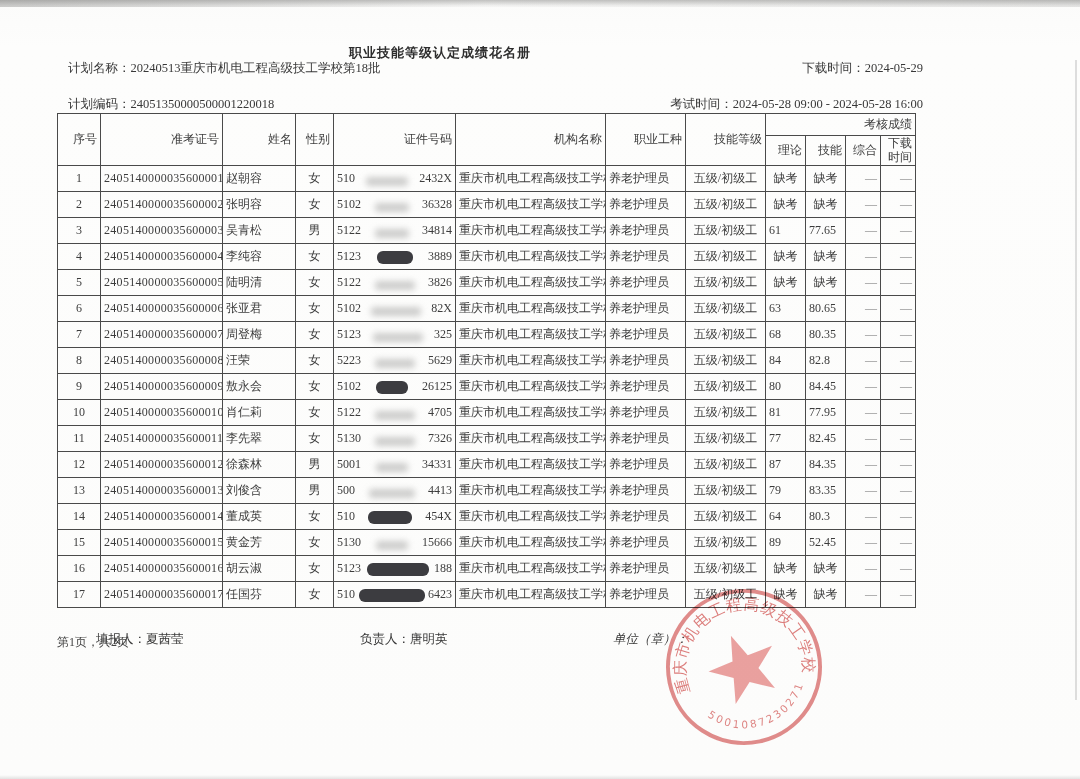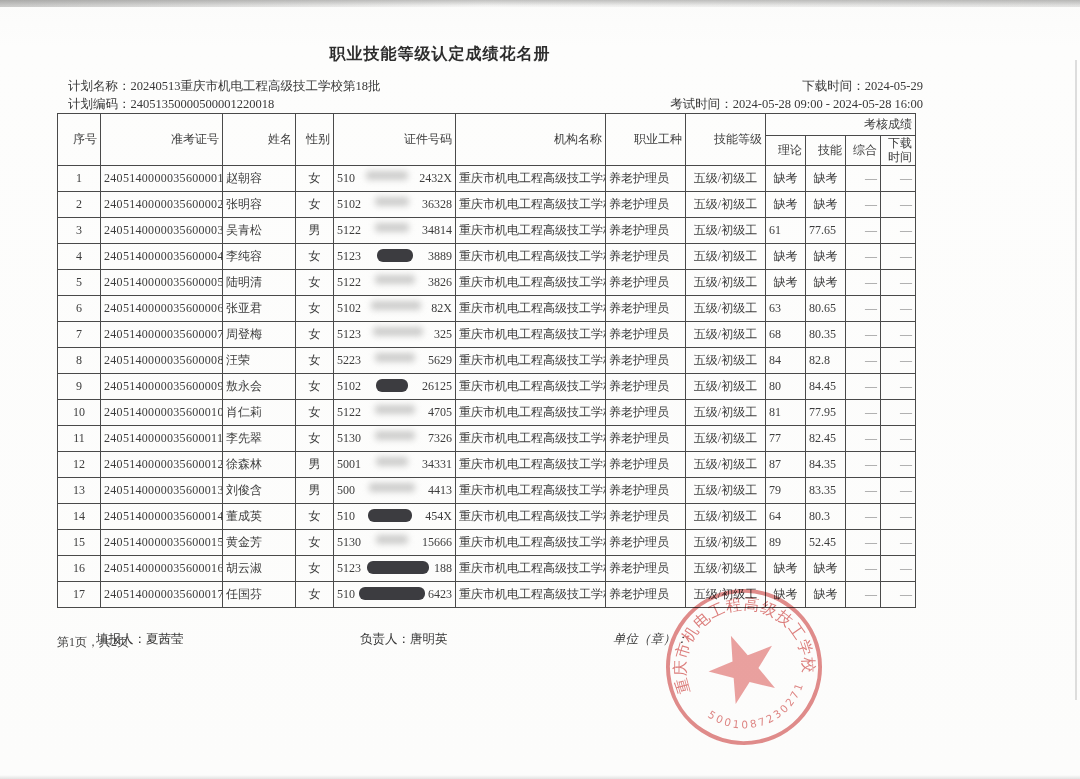--- a/index.html
+++ b/index.html
@@ -11,41 +11,41 @@
   }
   .page{position:absolute;inset:0;background:linear-gradient(180deg,#fbfbfa 0%,#fdfdfc 6%,#fcfcfb 100%);}
   
   .scan-top{position:absolute;top:0;left:0;width:100%;height:7px;
     background:linear-gradient(180deg,rgba(130,130,128,.45),rgba(130,130,128,0) 85%),
                linear-gradient(90deg,rgba(110,110,108,.35),rgba(110,110,108,.05) 45%,rgba(110,110,108,.18));}
   .scan-right{position:absolute;top:60px;right:3px;width:2px;height:640px;background:rgba(140,140,140,.28);}
   .scan-bottom{position:absolute;bottom:0;left:0;width:100%;height:4px;background:linear-gradient(0deg,rgba(150,150,148,.25),rgba(150,150,148,0));}
 
   .doc-title{position:absolute;top:44px;left:0;width:880px;text-align:center;
-    font-size:16px;font-weight:bold;letter-spacing:1px;color:#2d2d2d;}
+    font-size:13px;font-weight:bold;letter-spacing:1px;color:#2d2d2d;}
 
   .meta-line{position:absolute;left:57px;width:866px;display:flex;justify-content:space-between;
     font-size:12.5px;color:#383838;}
-  .meta-line.l1{top:78px;}
+  .meta-line.l1{top:60px;}
   .meta-line.l2{top:96px;}
   .meta-left{padding-left:11px;}
 
   table.roster{position:absolute;left:57px;top:113px;width:858px;border-collapse:collapse;table-layout:fixed;
     font-size:12px;color:#3c3c3c;}
   table.roster th,table.roster td{border:1px solid #4a4a4a;padding:0 3px;overflow:hidden;white-space:nowrap;}
   table.roster{border:1.5px solid #404040;}
   table.roster th{font-weight:normal;text-align:right;line-height:1.15;}
   thead tr.tier1 th{height:21px;}
   thead tr.tier2 th{height:29px;}
   tbody td{height:25px;text-align:center;}
   td.c-name{text-align:left;padding-left:7px;}
   td.c-occupation{text-align:left;padding-left:6px;}
   td.c-ticket{letter-spacing:.3px;}
   td.id-cell{padding:0 7px;}
-  td.id-cell .id-wrap{display:flex;align-items:flex-start;justify-content:space-between;}
+  td.id-cell .id-wrap{display:flex;align-items:flex-end;justify-content:space-between;}
   .mask{display:inline-block;height:12px;border-radius:3px;flex:0 0 auto;}
   .mask.blur{background:#9d9d9c;filter:blur(3px);opacity:.5;height:9px;}
   .mask.black{background:#3c3c40;border-radius:6px;height:13px;}
   td.num{text-align:left;padding-right:3px;}
   td.absent{text-align:center;}
   td.dash{text-align:right;padding-right:7px;color:#8c8c8c;}
 
   .sig-row{position:absolute;top:631px;left:57px;width:866px;font-size:12.5px;color:#383838;}
   .sig-filler{position:absolute;left:11px;margin-left:28px;}
   .sig-manager{position:absolute;left:303px;}

